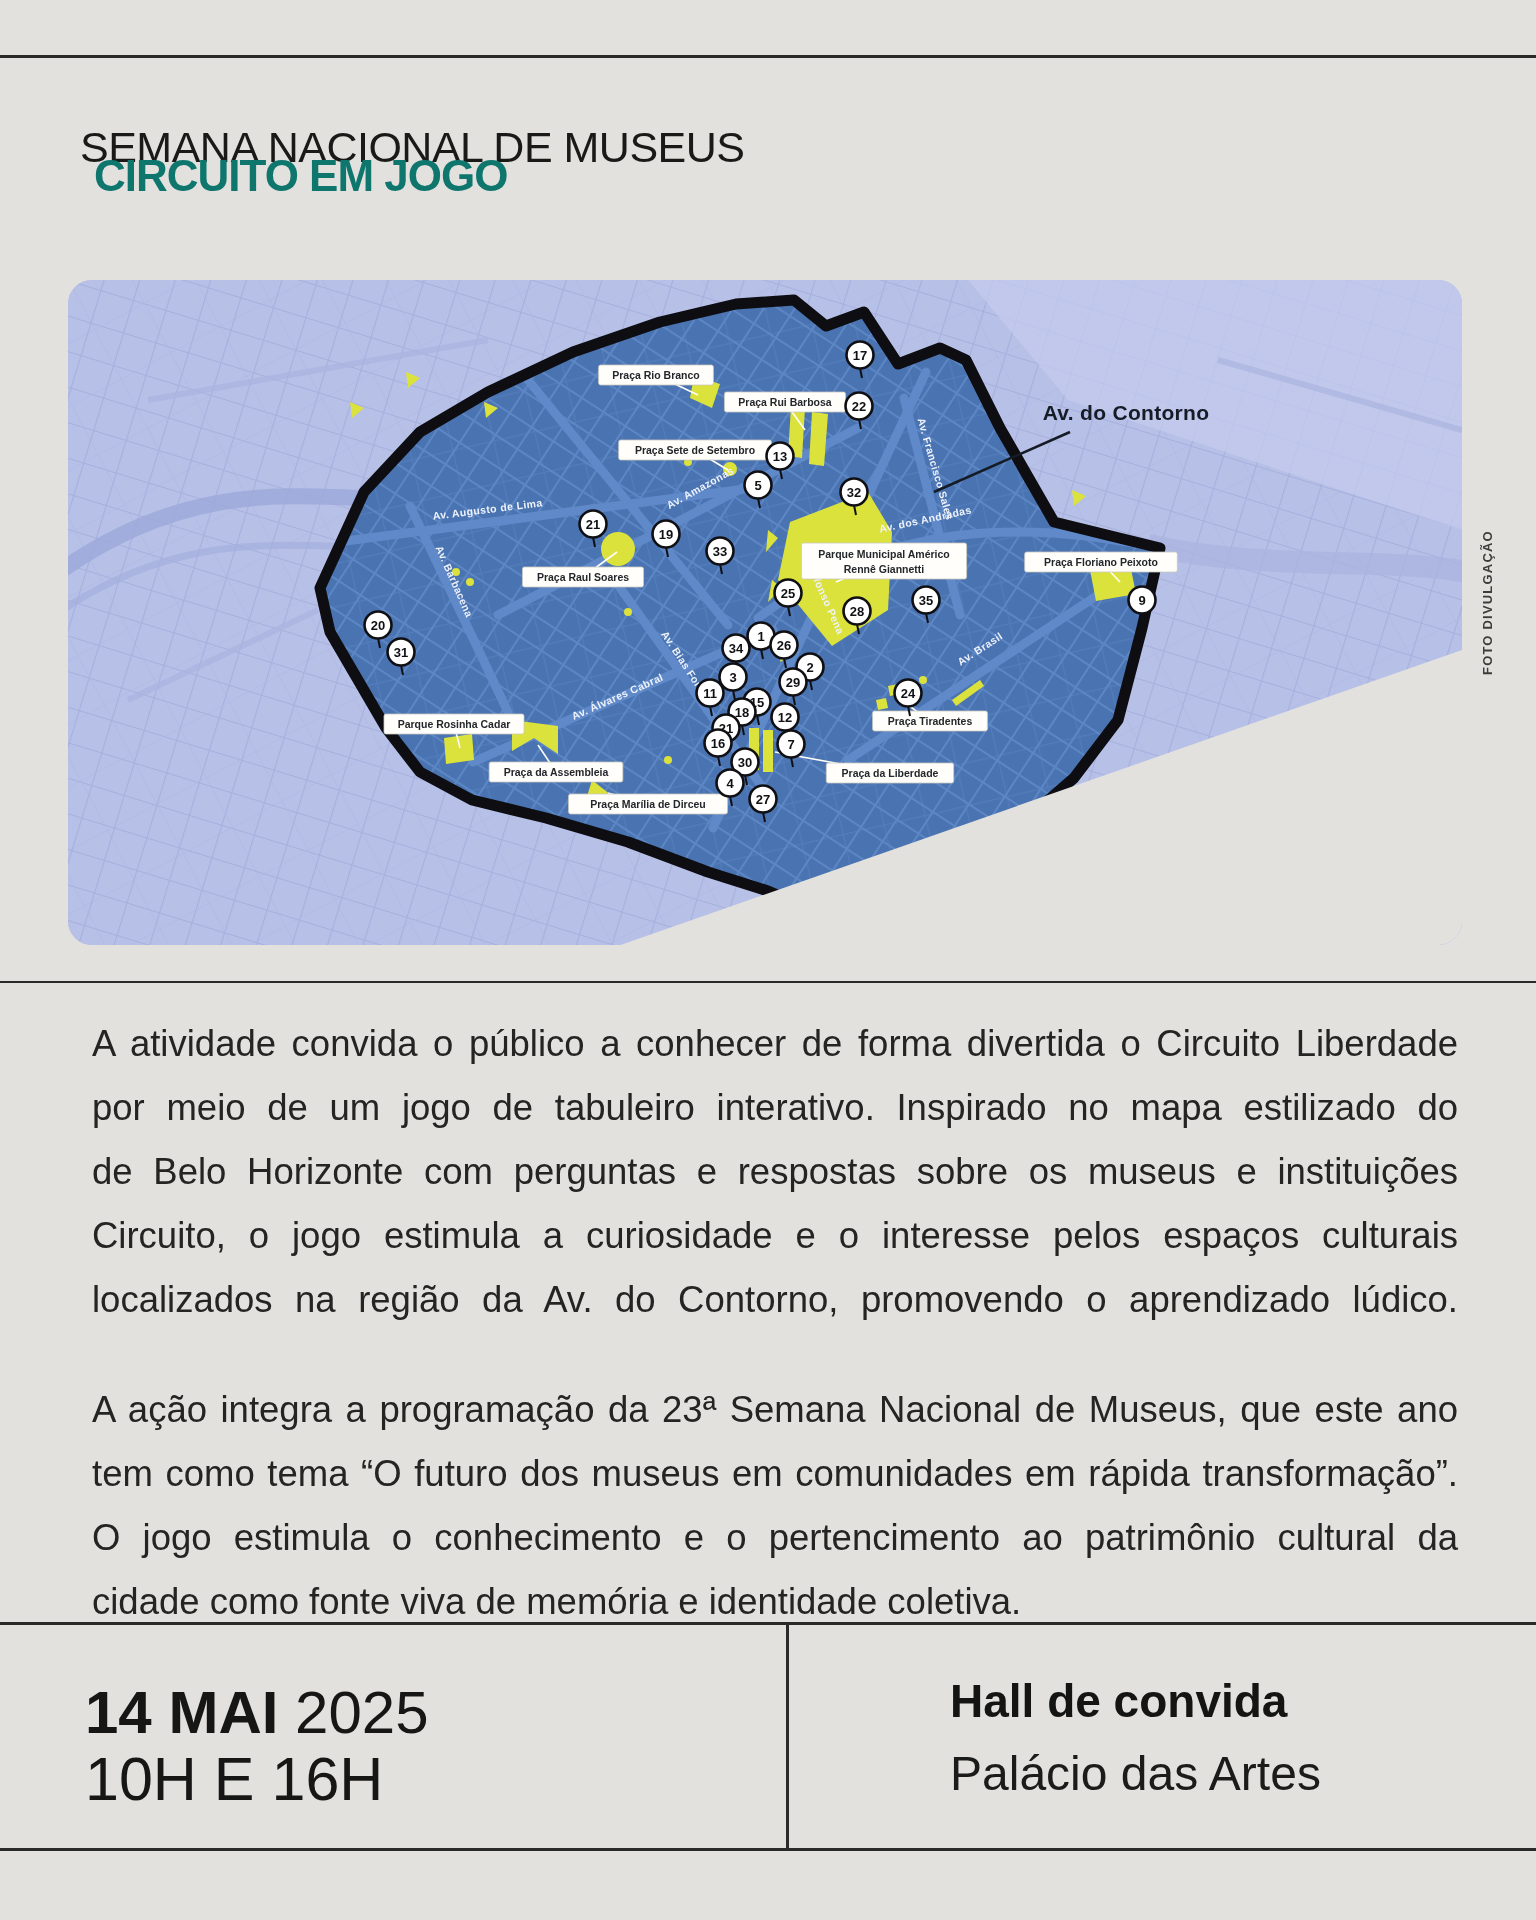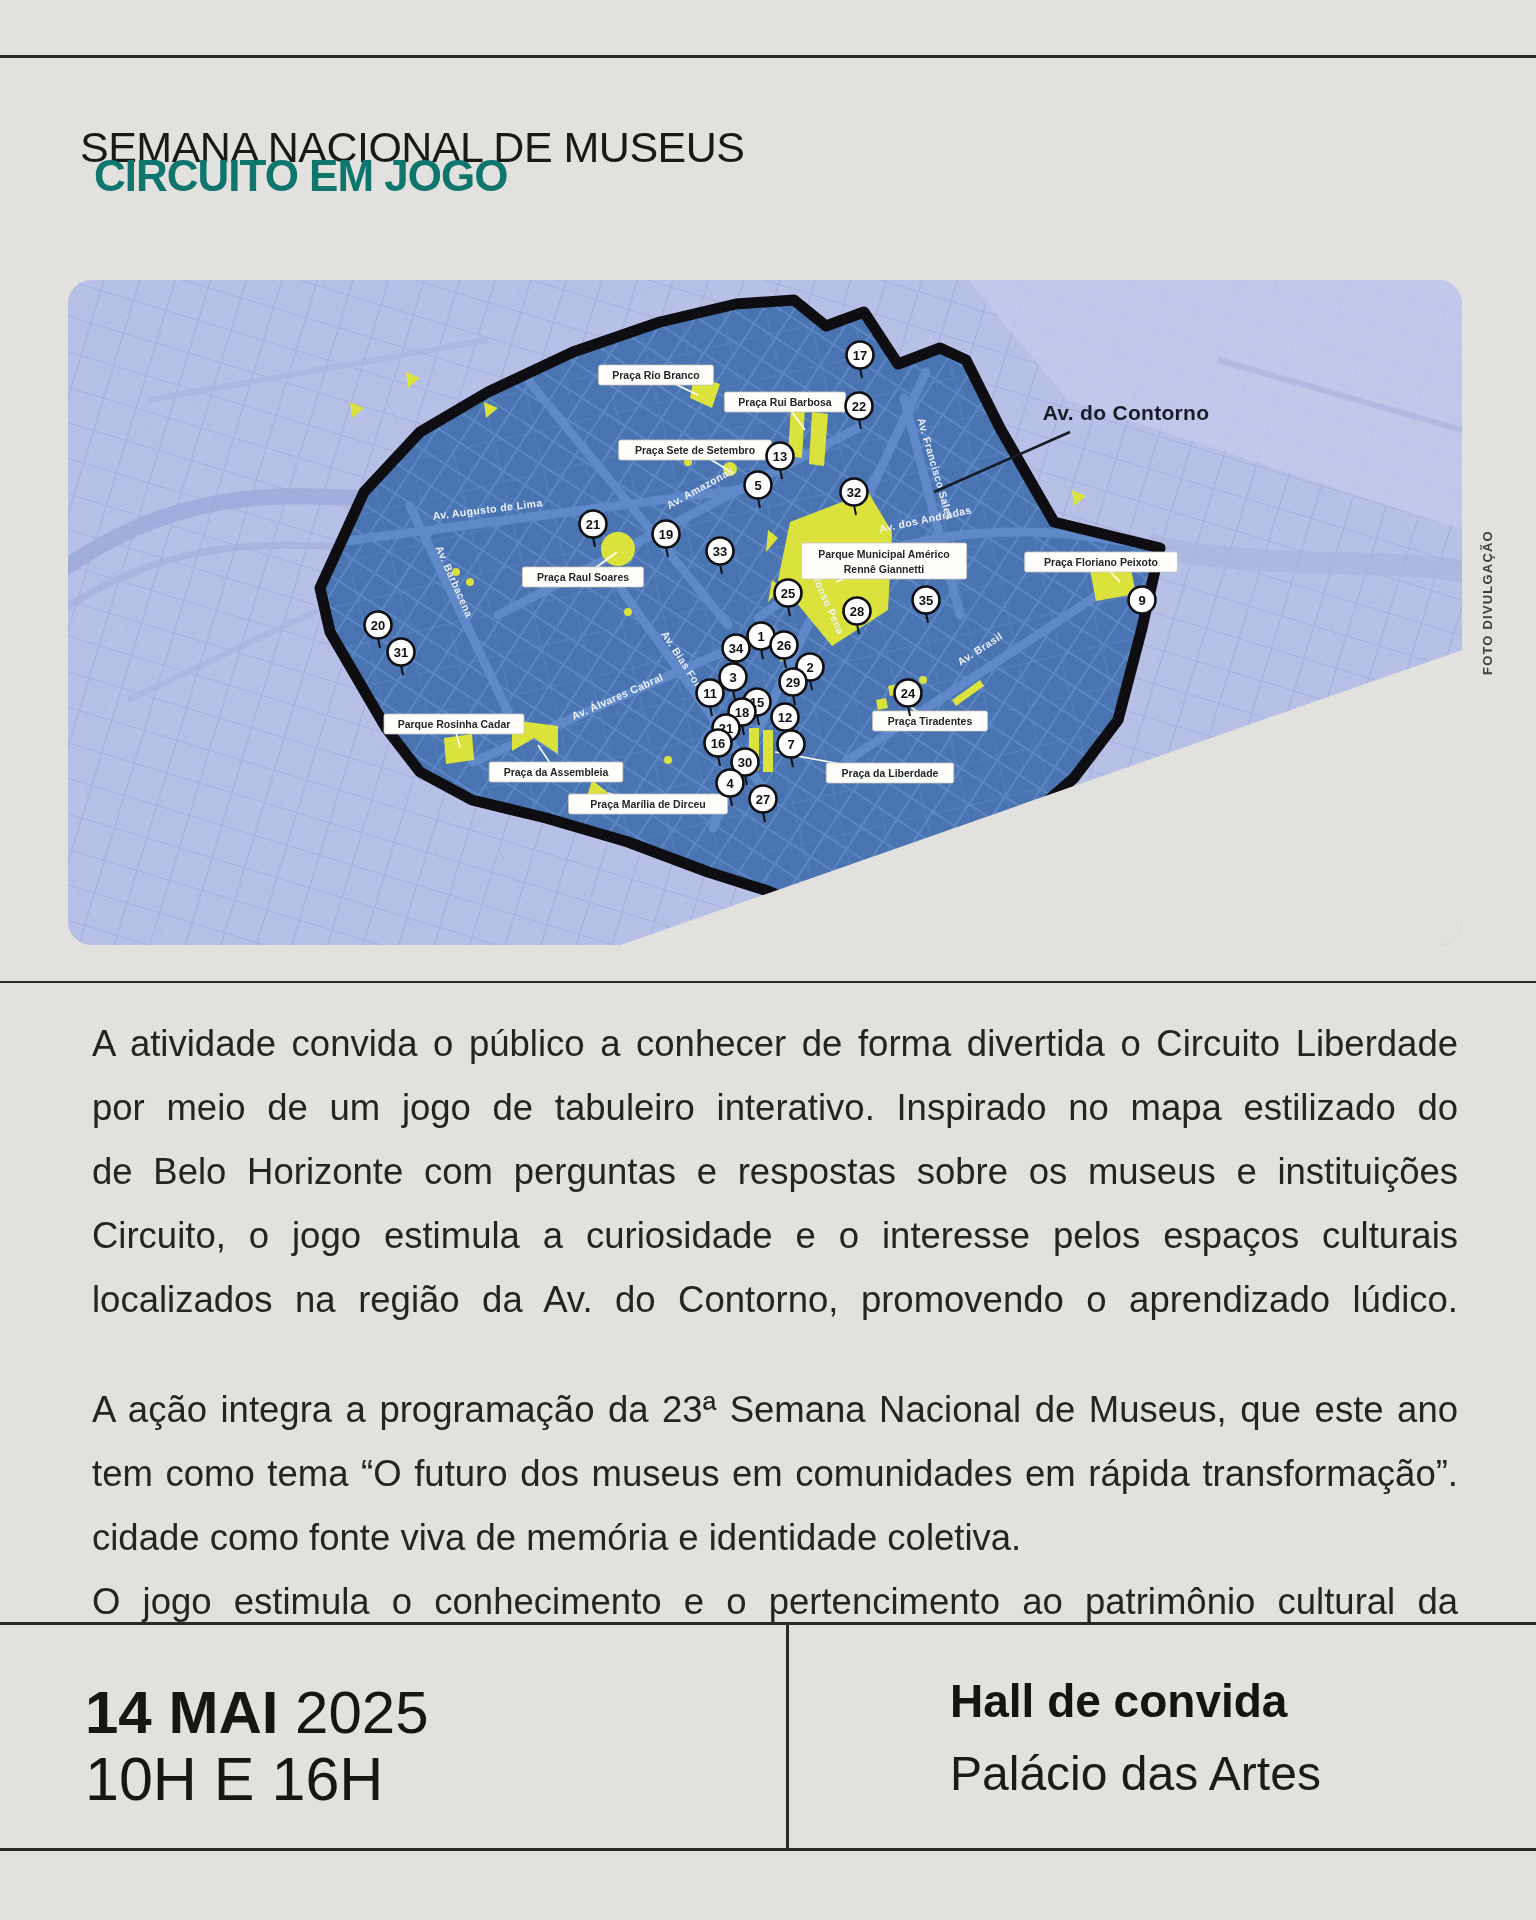--- a/index.html
+++ b/index.html
@@ -379,22 +379,22 @@
   <div class="p1">
     <div class="line">A atividade convida o público a conhecer de forma divertida o Circuito Liberdade</div>
     <div class="line">por meio de um jogo de tabuleiro interativo. Inspirado no mapa estilizado do</div>
     <div class="line">de Belo Horizonte com perguntas e respostas sobre os museus e instituições</div>
     <div class="line">Circuito, o jogo estimula a curiosidade e o interesse pelos espaços culturais</div>
     <div class="line">localizados na região da Av. do Contorno, promovendo o aprendizado lúdico.</div>
   </div>
   <div class="p2">
     <div class="line">A ação integra a programação da 23ª Semana Nacional de Museus, que este ano</div>
     <div class="line">tem como tema “O futuro dos museus em comunidades em rápida transformação”.</div>
+    <div class="line">O jogo estimula o conhecimento e o pertencimento ao patrimônio cultural da</div>
     <div class="line last">cidade como fonte viva de memória e identidade coletiva.</div>
-    <div class="line">O jogo estimula o conhecimento e o pertencimento ao patrimônio cultural da</div>
   </div>
 </div>
 
 <div class="rule rule-f1"></div>
 <div class="rule rule-f2"></div>
 <div class="vdiv"></div>
 
 <div class="f-date"><b>14 MAI</b><span> 2025</span></div>
 <div class="f-time">10H E 16H</div>
 <div class="f-venue1">Hall de convida</div>

